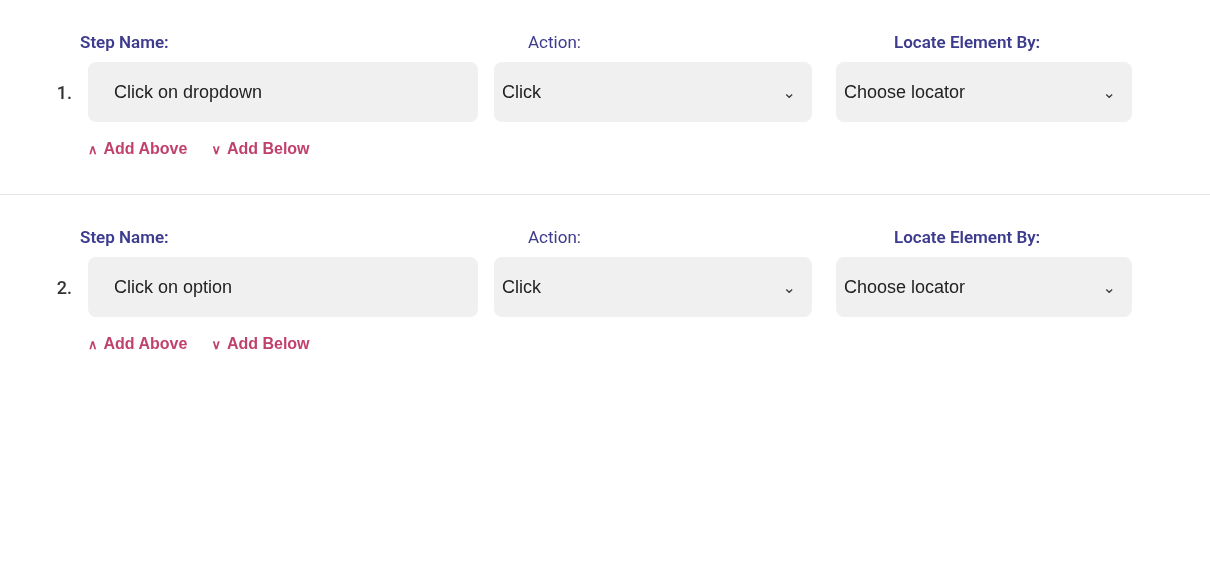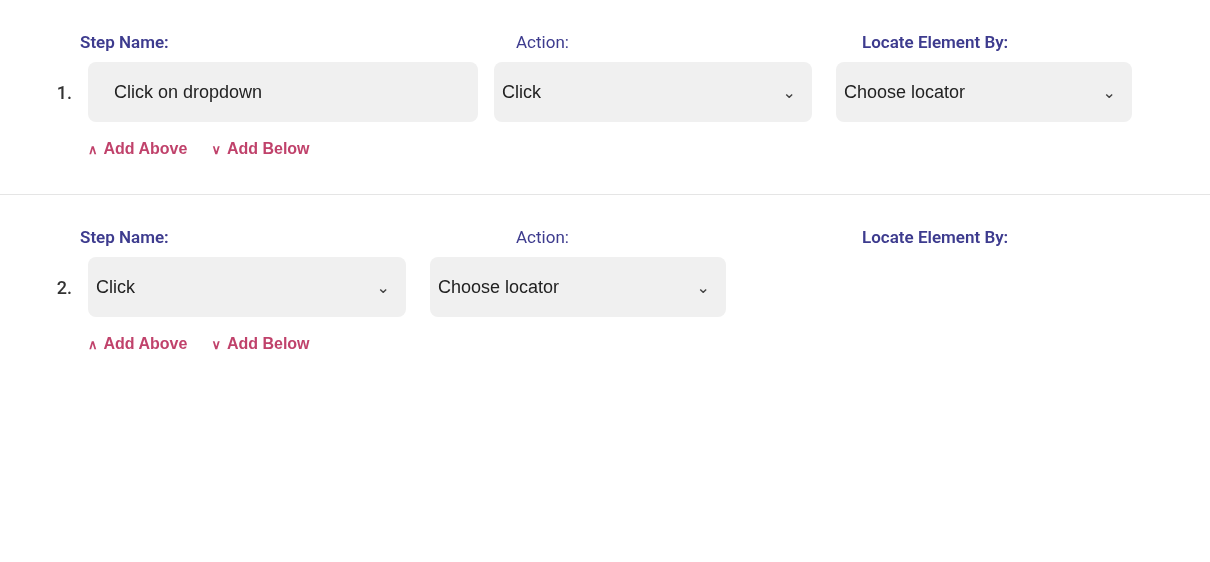--- a/index.html
+++ b/index.html
@@ -21,42 +21,42 @@
     }
 
     .step-block + .step-block {
       border-top: 1.5px solid #e5e5e5;
       margin-top: 8px;
     }
 
     .step-labels {
       display: flex;
       align-items: center;
-      gap: 0;
+      gap: 12px;
       margin-bottom: 10px;
     }
 
     .label-step-name {
       width: 420px;
       margin-left: 32px;
       font-size: 17px;
       font-weight: 600;
       color: #3d3b8e;
     }
 
     .label-action {
       width: 330px;
       margin-left: 16px;
       font-size: 17px;
       font-weight: 400;
       color: #3d3b8e;
     }
 
     .label-locate {
-      margin-left: 16px;
+      margin-left: 24px;
       font-size: 17px;
       font-weight: 600;
       color: #3d3b8e;
     }
 
     .step-row {
       display: flex;
       align-items: center;
       gap: 16px;
     }
@@ -171,20 +171,21 @@
       </div>
     </div>
     <div class="step-block">
       <div class="step-labels">
         <span class="label-step-name">Step Name:</span>
         <span class="label-action">Action:</span>
         <span class="label-locate">Locate Element By:</span>
       </div>
       <div class="step-row">
         <span class="step-number">2.</span>
+        <input type="text" class="step-name-input" value="Click on option" style="">
         <div class="select-wrapper action-wrapper"><select class=""><option>Click</option></select><span class="chevron">⌄</span></div>
         <div class="select-wrapper locator-wrapper"><select><option>Choose locator</option></select><span class="chevron">⌄</span></div>
       </div>
       <div class="step-actions">
         <button class="add-btn">
           <span style="font-size:13px;">∧</span> 
           <span>Add Above</span>
         </button>
         <button class="add-btn">
           <span style="font-size:13px;">∨</span> 

